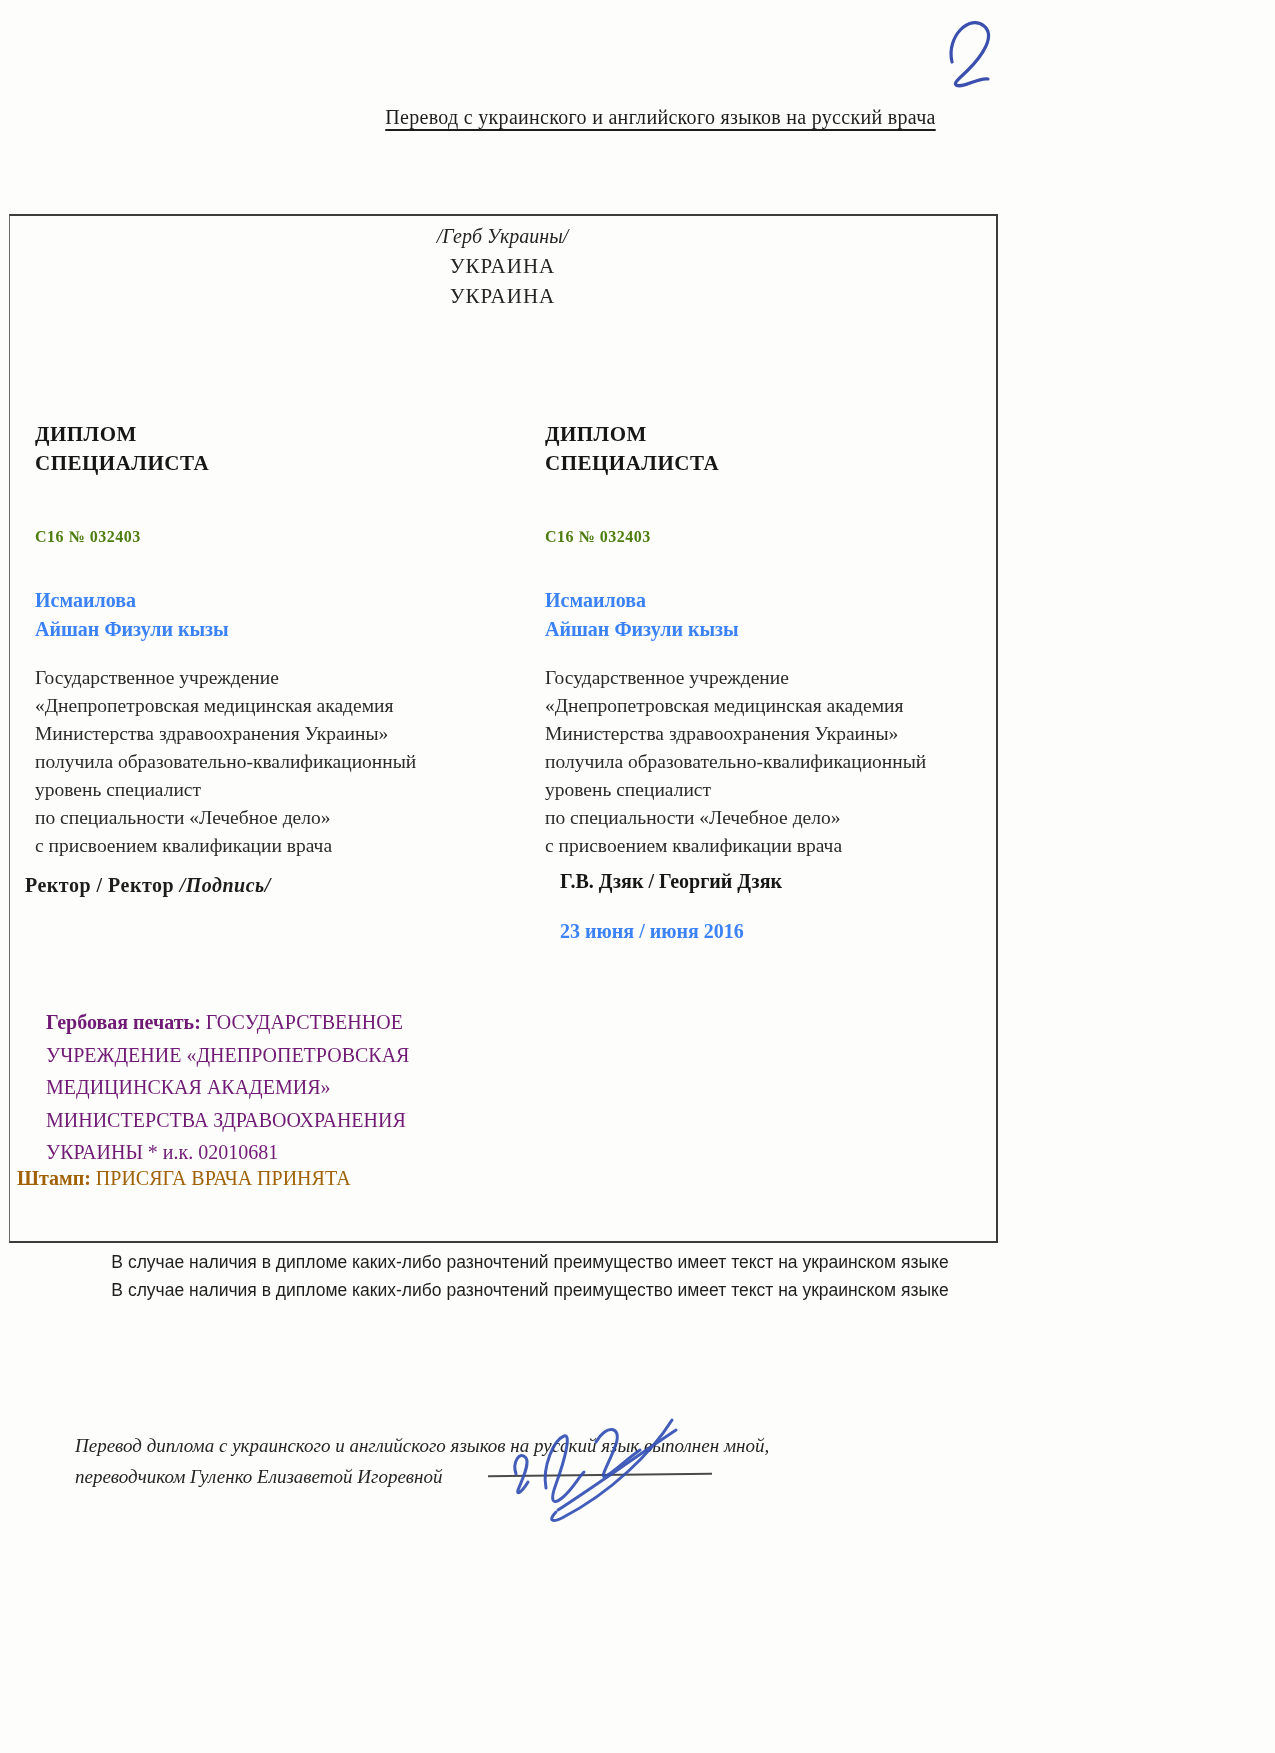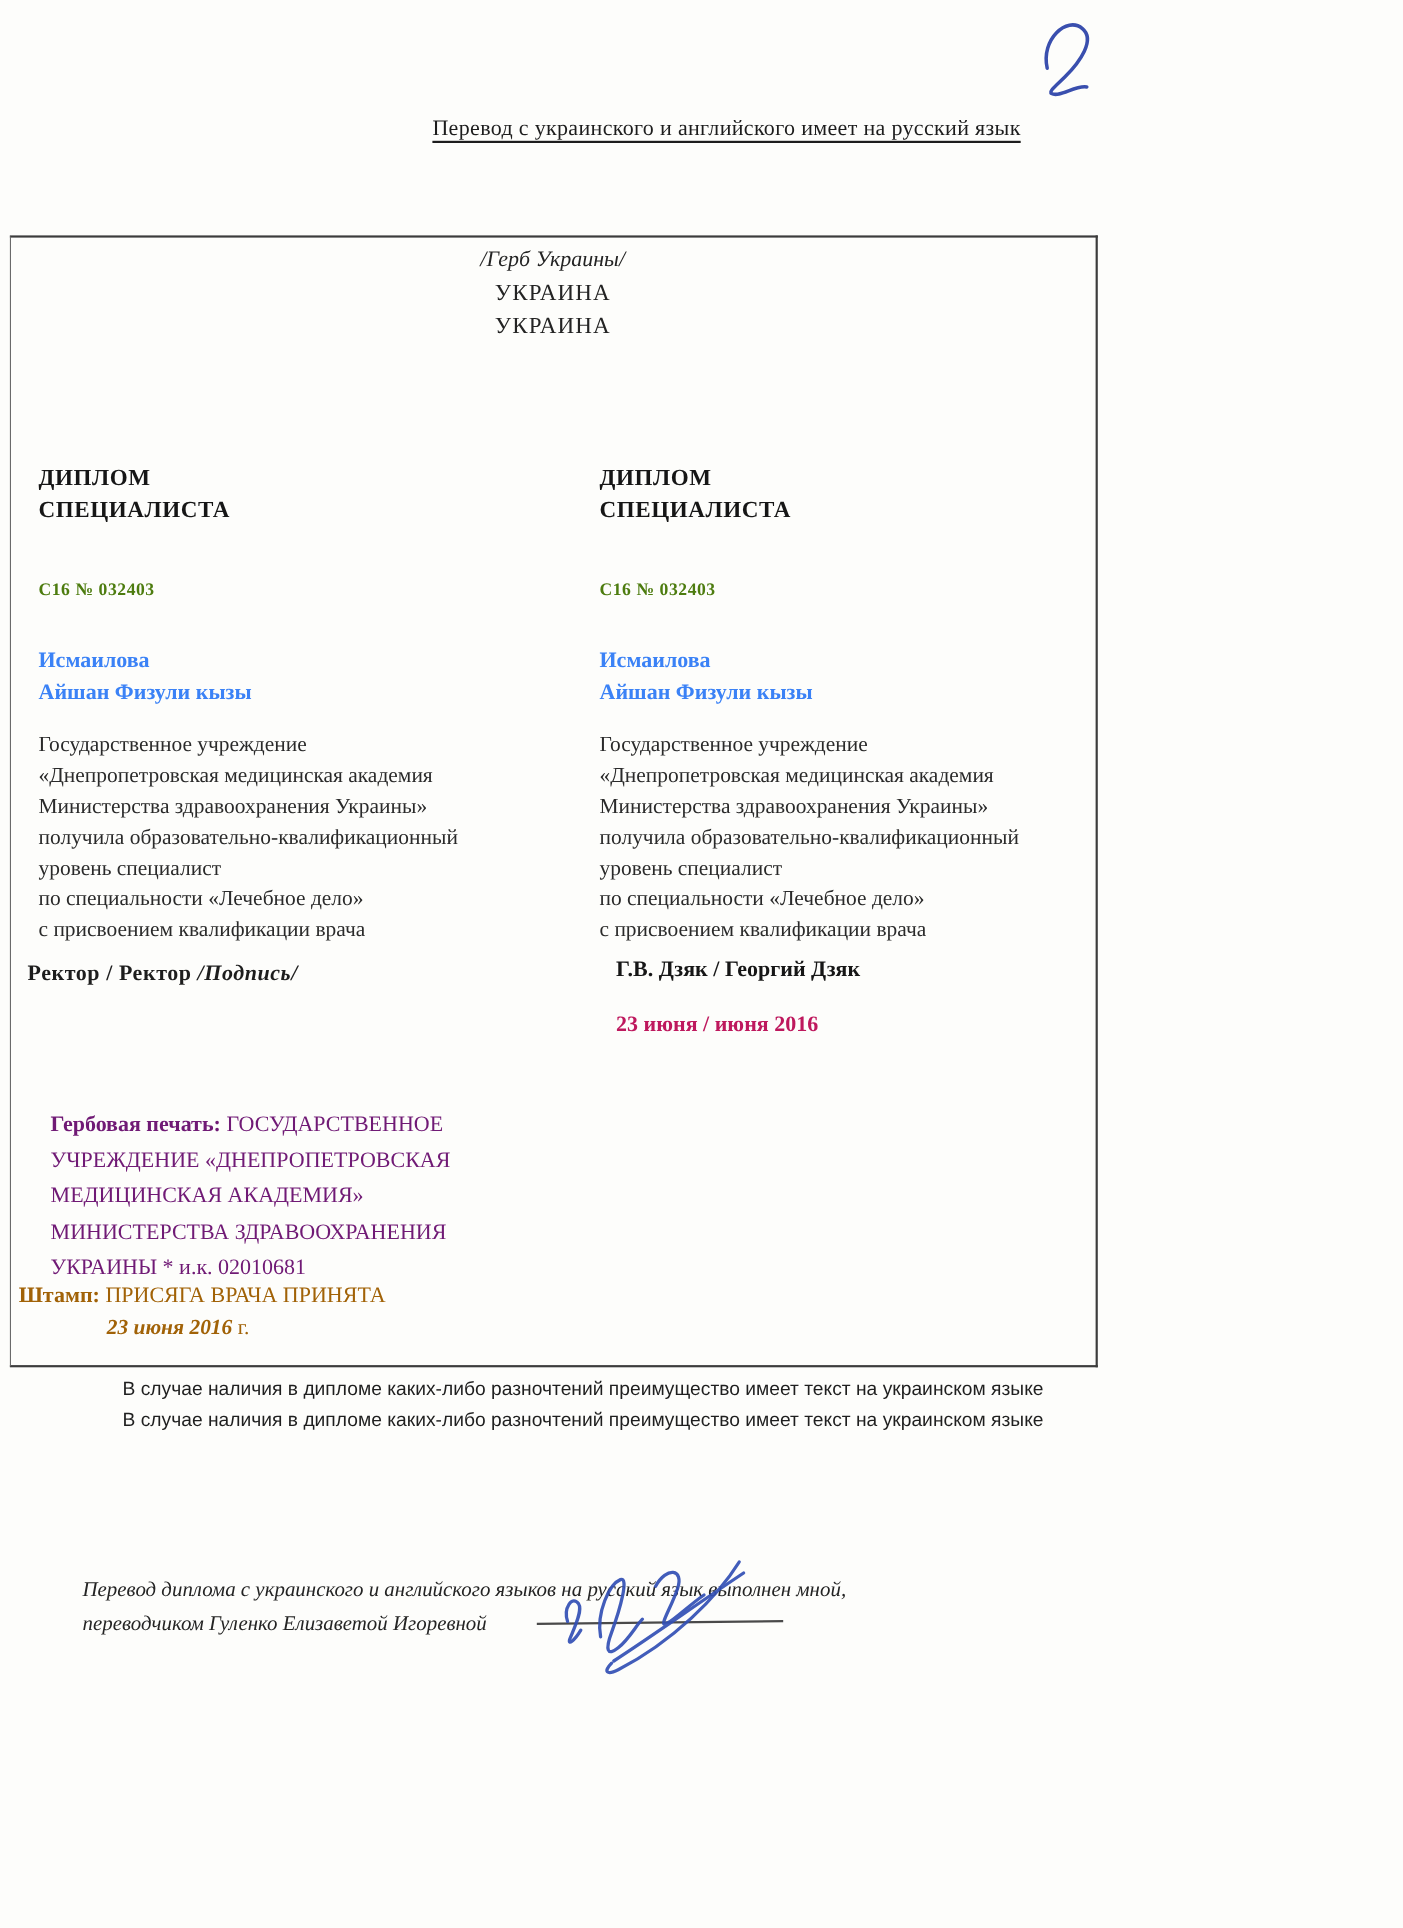--- a/index.html
+++ b/index.html
@@ -72,21 +72,21 @@
   .left-footer{
     left:15px;top:658px;
     font-size:20px;color:#1d1d1d;letter-spacing:0.5px;
   }
   .right-footer-signer{
     left:550px;top:654px;
     font-size:20px;font-weight:bold;color:#161616;
   }
   .right-footer-date{
     left:550px;top:704px;
-    font-size:20px;font-weight:bold;color:#be185d;
+    font-size:20px;font-weight:bold;color:#3b82f6;
   }
 
   .seal-block{
     left:36px;top:790px;width:470px;
     font-size:20px;line-height:32.5px;color:#701a75;
   }
   .stamp-block{
     left:7px;top:947px;
     font-size:20px;line-height:30px;color:#a16207;
   }
@@ -121,21 +121,21 @@
 
 <div class="page">
 
   <div class="abs page-number" aria-label="2">
     <svg class="abs pageno-svg" width="70" height="90" viewBox="0 0 70 90">
       <path d="M14 54 C8 28 32 6 46 18 C58 28 44 48 30 62 C23 69 15 75 18 77 C25 81 40 69 50 71" fill="none" stroke="#3a4fae" stroke-width="3.2" stroke-linecap="round"></path>
     </svg>
   </div>
 
   <div class="abs header-line">
-    <span>Перевод с украинского и английского имеет на русский язык</span>
+    <span>Перевод с украинского и английского языков на русский врача</span>
   </div>
 
   <div class="abs doc-box">
 
     <div class="abs gerb-block">
       <div class="gerb-note">/Герб Украины/</div>
       <div class="country">УКРАИНА</div>
       <div class="country">УКРАИНА</div>
     </div>
 
@@ -195,24 +195,20 @@
       <span>УЧРЕЖДЕНИЕ «ДНЕПРОПЕТРОВСКАЯ</span><br>
       <span>МЕДИЦИНСКАЯ АКАДЕМИЯ»</span><br>
       <span>МИНИСТЕРСТВА ЗДРАВООХРАНЕНИЯ</span><br>
       <span>УКРАИНЫ * и.к. 02010681</span>
     </div>
 
     <div class="abs stamp-block">
       <div>
         <span class="b">Штамп:</span>
         <span>ПРИСЯГА ВРАЧА ПРИНЯТА</span>
-      </div>
-      <div class="stamp-line2">
-        <span class="bi">23 июня 2016</span>
-        <span>г.</span>
       </div>
     </div>
 
   </div>
 
   <div class="abs disclaimer">
     <div>В случае наличия в дипломе каких-либо разночтений преимущество имеет текст на украинском языке</div>
     <div>В случае наличия в дипломе каких-либо разночтений преимущество имеет текст на украинском языке</div>
   </div>
 

